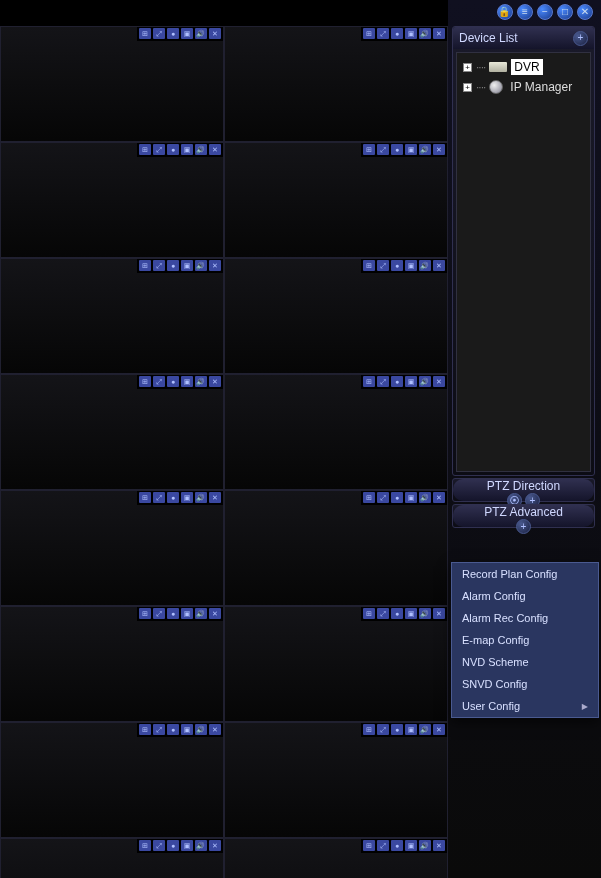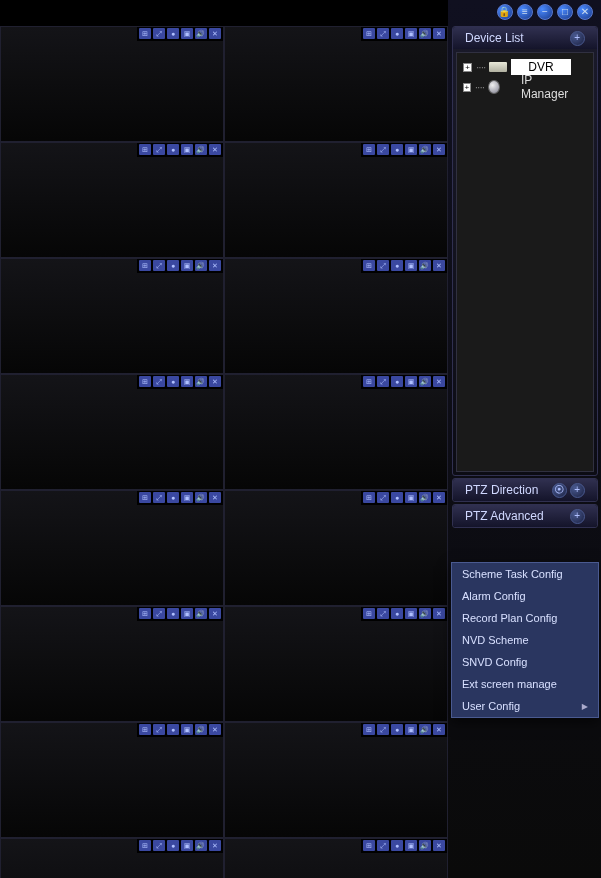--- a/index.html
+++ b/index.html
@@ -99,28 +99,29 @@
   .panel {
     border: 1px solid #303050;
     border-radius: 3px;
     background: linear-gradient(to bottom, #1a1a2a, #0c0c14);
   }
   .panel-header {
     height: 22px;
     display: flex;
     align-items: center;
     justify-content: space-between;
-    padding: 0 12px;
+    padding: 0 6px;
     background: linear-gradient(to bottom, #303050, #14142a);
     border-radius: 3px 3px 0 0;
     color: #d0d8ff;
     font-size: 12px;
   }
   .panel-header.small-only {
-    border-radius: 3px;
+    border-radius: 10px;
+    flex-direction: column;
   }
   .panel-right-icons {
     display: flex;
     gap: 3px;
   }
   .round-btn {
     width: 15px;
     height: 15px;
     border-radius: 50%;
     background: radial-gradient(circle at 30% 30%, #4a5a90, #1a2040);
@@ -174,21 +175,21 @@
   }
   .ipcam-icon {
     width: 14px;
     height: 14px;
     border-radius: 50%;
     background: radial-gradient(circle at 35% 35%, #f0f0f0, #808090);
     border: 1px solid #666;
     position: relative;
   }
   .tree-label {
-    padding: 1px 17px;
+    padding: 1px 3px;
   }
   .tree-label.selected {
     background: #fff;
     color: #000;
   }
 
   .full-highlight {
     background: linear-gradient(to bottom, #2a3a80, #14142a);
     margin-top: 32px;
   }
@@ -463,34 +464,34 @@
         <span class="panel-right-icons">
           <span class="round-btn">⚙</span>
         </span>
       </div>
     </div>
   </div>
 </div>
 
 <div class="popup-menu">
   <div class="popup-item">
-      <span>Scheme Task Config</span>
+      <span>Record Plan Config</span>
     </div>
   <div class="popup-item">
       <span>Alarm Config</span>
     </div>
   <div class="popup-item">
-      <span>Record Plan Config</span>
+      <span>Alarm Rec Config</span>
+    </div>
+  <div class="popup-item">
+      <span>E-map Config</span>
     </div>
   <div class="popup-item">
       <span>NVD Scheme</span>
     </div>
   <div class="popup-item">
       <span>SNVD Config</span>
-    </div>
-  <div class="popup-item">
-      <span>Ext screen manage</span>
     </div>
   <div class="popup-item">
     <span>User Config</span>
     <span class="popup-arrow">▶</span>
   </div>
 </div>
 
 </body></html>

